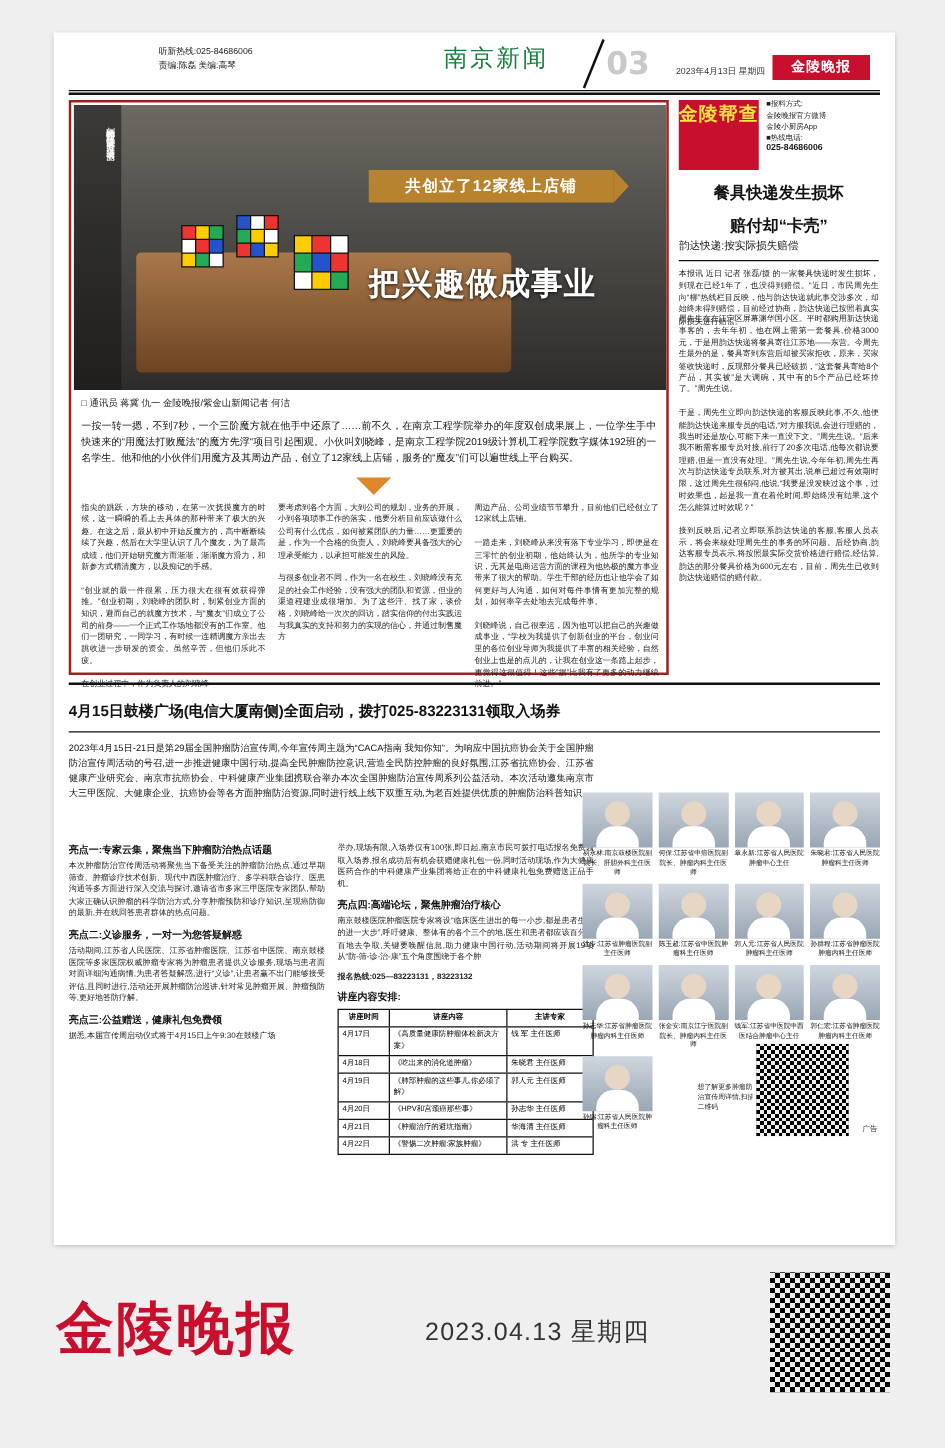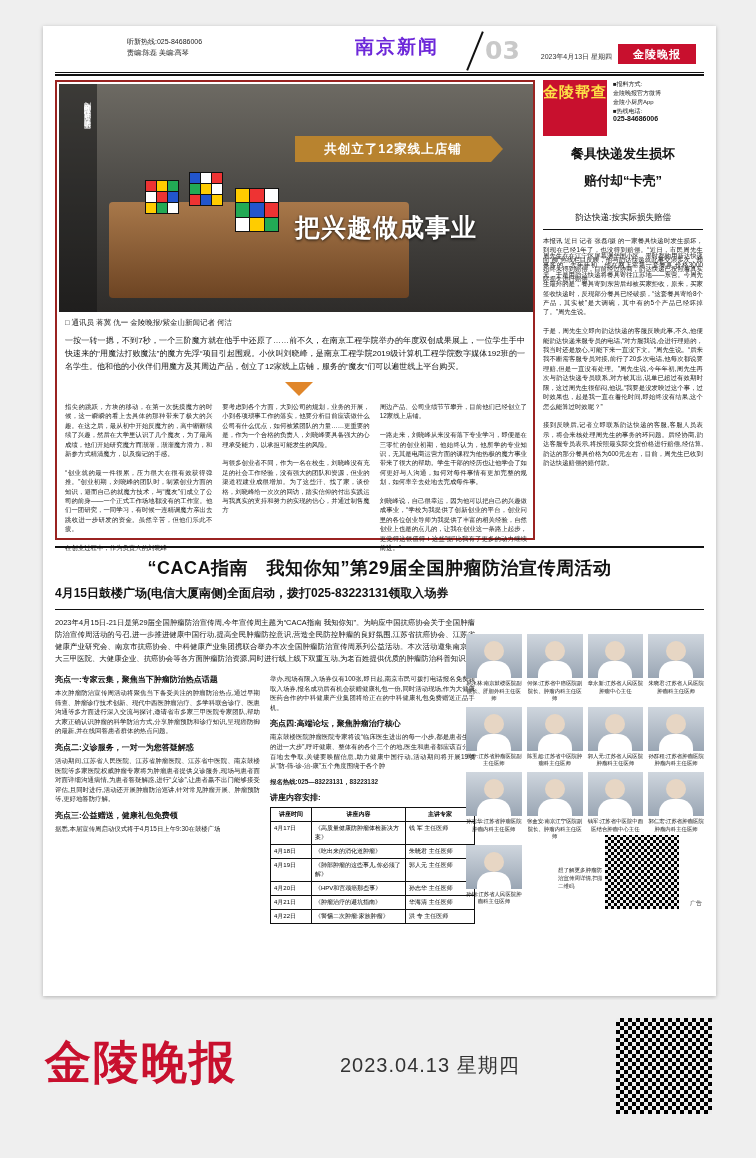--- a/index.html
+++ b/index.html
@@ -2,21 +2,21 @@
 <html><head>
 <meta charset="utf-8">
 <style>
   html,body{margin:0;padding:0;background:#efefef;}
   body{width:756px;height:1158px;font-family:"Liberation Sans","DejaVu Sans",sans-serif;}
   .page{position:relative;width:756px;height:1158px;background:#efefef;overflow:hidden;}
   .sheet{position:absolute;left:43px;top:26px;width:673px;height:970px;background:#fff;box-shadow:0 1px 4px rgba(0,0,0,.25);}
   
   .masthead{position:relative;height:48px;border-bottom:2px solid #111;margin:0 12px;}
   .mh-left{position:absolute;left:72px;top:10px;font-size:7px;line-height:11px;color:#222;}
-  .mh-title{position:absolute;left:300px;top:8px;font-size:19px;font-weight:bold;letter-spacing:2px;color:#6d28d9;font-family:"DejaVu Sans",sans-serif;}
+  .mh-title{position:absolute;left:300px;top:8px;font-size:19px;font-weight:normal;letter-spacing:2px;color:#15803d;font-family:"DejaVu Sans",sans-serif;}
   .mh-slash{position:absolute;left:405px;top:4px;width:46px;height:42px;}
   .mh-slash:before{content:"";position:absolute;left:14px;top:0;width:2px;height:42px;background:#111;transform:rotate(22deg);}
   .mh-num{position:absolute;left:430px;top:10px;font-size:25px;color:#c9c9c9;font-weight:bold;font-family:"DejaVu Sans",sans-serif;}
   .mh-date{position:absolute;right:92px;top:26px;font-size:7px;color:#333;}
   .mh-logo{position:absolute;right:8px;top:18px;width:78px;height:20px;background:#c8102e;color:#fff;font-size:11px;font-weight:bold;letter-spacing:1px;text-align:center;line-height:20px;}
   .mh-rule{position:absolute;left:0;right:0;top:46px;height:1px;background:#111;}
   
   .feature{position:absolute;left:12px;top:54px;width:480px;height:460px;border:2px solid #9a2321;box-sizing:border-box;}
   .fe-imgwrap{position:absolute;left:2px;top:2px;width:474px;height:228px;overflow:hidden;}
   .fe-photo{position:absolute;left:0;top:0;width:474px;height:228px;
@@ -34,21 +34,21 @@
   .fe-lead{position:absolute;left:8px;top:252px;width:460px;font-size:8px;line-height:13px;color:#111;text-align:justify;}
   .fe-arrow{position:absolute;left:228px;top:300px;width:0;height:0;border-left:14px solid transparent;border-right:14px solid transparent;border-top:14px solid #e0862a;}
   .fe-cols{position:absolute;left:8px;top:320px;width:462px;height:134px;display:flex;gap:10px;}
   .fe-cols .col{flex:1;font-size:6.4px;line-height:9.4px;color:#222;text-align:justify;}
   
   .rt{position:absolute;left:500px;top:54px;width:160px;}
   .rt-logo{width:64px;height:56px;background:#c8102e;color:#fde047;font-weight:bold;font-size:15px;line-height:17px;text-align:center;padding-top:3px;box-sizing:border-box;letter-spacing:1px;}
   .rt-note{position:absolute;left:70px;top:0;width:90px;font-size:6px;line-height:9px;color:#222;}
   .rt-tel{position:absolute;left:70px;top:34px;width:90px;font-size:7px;line-height:10px;color:#111;font-weight:bold;}
   .rt-h1{margin-top:8px;font-size:13px;font-weight:bold;line-height:19px;color:#111;text-align:center;}
-  .rt-h2{font-size:8.5px;line-height:13px;color:#111;text-align:center;border-bottom:1px solid #111;padding-bottom:5px;margin-top:21px;}
+  .rt-h2{font-size:8.5px;line-height:13px;color:#111;border-bottom:1px solid #111;padding-bottom:5px;}
   .rt-body{margin-top:6px;font-size:6.4px;line-height:9.4px;color:#222;text-align:justify;column-count:1;}
   .rt-cols{position:absolute;left:500px;top:225px;width:160px;display:flex;gap:8px;}
   .rt-cols .col{flex:1;font-size:6.4px;line-height:9.4px;color:#222;text-align:justify;}
   
   .caca{position:absolute;left:12px;top:520px;right:12px;border-top:2px solid #111;padding-top:8px;}
   .caca-h1{text-align:center;font-size:18px;font-weight:bold;color:#111;letter-spacing:.5px;}
   .caca-h2{text-align:left;font-size:12px;font-weight:bold;color:#111;margin-top:5px;}
   .caca-rule{margin:7px 0 0;height:1px;background:#111;}
   .caca-lead{margin-top:7px;font-size:7.4px;line-height:12px;color:#111;text-align:justify;width:420px;}
   .caca-body{position:absolute;left:0;top:126px;width:420px;display:flex;gap:10px;}
@@ -181,21 +181,20 @@
     </div>
     <div class="rt-cols">
       <div class="col" style="white-space:pre-line">周先生在在江宁区屏幕渊华国小区。平时都购用新达快递事客的，去年年初，他在网上需第一套餐具,价格3000元，于是用韵达快递将餐具寄往江苏地——东营。今周先生最外的是，餐具寄到东营后却被买家拒收，原来，买家签收快递时，反现部分餐具已经破损，“这套餐具寄给8个产品，其实被”是大调碗，其中有的5个产品已经坏掉了。”周先生说。
 
 于是，周先生立即向韵达快递的客服反映此事,不久,他便能韵达快递来服专员的电话,“对方服我说,会进行理赔的，我当时还是放心,可能下来一直没下文。”周先生说。“后来我不断需客服专员对接,前行了20多次电话,他每次都说要理赔,但是一直没有处理。”周先生说,今年年初,周先生再次与韵达快递专员联系,对方被其出,说单已超过有效期时限，这过周先生很郁闷,他说,“我要是没发映过这个事，过时效果也，起是我一直在着伦时间,即始终没有结果,这个怎么能算过时效呢？”
 
 接到反映后,记者立即联系韵达快递的客服,客服人员表示，将会来核处理周先生的事务的环问题。后经协商,韵达客服专员表示,将按照最实际交货价格进行赔偿,经估算,韵达的那分餐具价格为600元左右，目前，周先生已收到韵达快递赔偿的赔付款。</div>
     </div>
 
     <div class="caca">
-      <div class="caca-h1">“CACA指南　我知你知”第29届全国肿瘤防治宣传周活动</div>
       <div class="caca-h2">4月15日鼓楼广场(电信大厦南侧)全面启动，拨打025-83223131领取入场券</div>
       <div class="caca-rule"></div>
       <div class="caca-lead">2023年4月15日-21日是第29届全国肿瘤防治宣传周,今年宣传周主题为“CACA指南 我知你知”。为响应中国抗癌协会关于全国肿瘤防治宣传周活动的号召,进一步推进健康中国行动,提高全民肿瘤防控意识,营造全民防控肿瘤的良好氛围,江苏省抗癌协会、江苏省健康产业研究会、南京市抗癌协会、中科健康产业集团携联合举办本次全国肿瘤防治宣传周系列公益活动。本次活动邀集南京市大三甲医院、大健康企业、抗癌协会等各方面肿瘤防治资源,同时进行线上线下双重互动,为老百姓提供优质的肿瘤防治科普知识。</div>
 
       <div class="caca-body">
         <div class="col">
           <div class="cb-h">亮点一:专家云集，聚焦当下肿瘤防治热点话题</div>
           <div class="cb-p">本次肿瘤防治宣传周活动将聚焦当下备受关注的肿瘤防治热点,通过早期筛查、肿瘤诊疗技术创新、现代中西医肿瘤治疗、多学科联合诊疗、医患沟通等多方面进行深入交流与探讨,邀请省市多家三甲医院专家团队,帮助大家正确认识肿瘤的科学防治方式,分享肿瘤预防和诊疗知识,呈现癌防御的最新,并在线回答患者群体的热点问题。</div>
           <div class="cb-h">亮点二:义诊服务，一对一为您答疑解惑</div>
           <div class="cb-p">活动期间,江苏省人民医院、江苏省肿瘤医院、江苏省中医院、南京鼓楼医院等多家医院权威肿瘤专家将为肿瘤患者提供义诊服务,现场与患者面对面详细沟通病情,为患者答疑解惑,进行“义诊”,让患者赢不出门能够接受评估,且同时进行,活动还开展肿瘤防治巡讲,针对常见肿瘤开展、肿瘤预防等,更好地答防疗解。</div>

